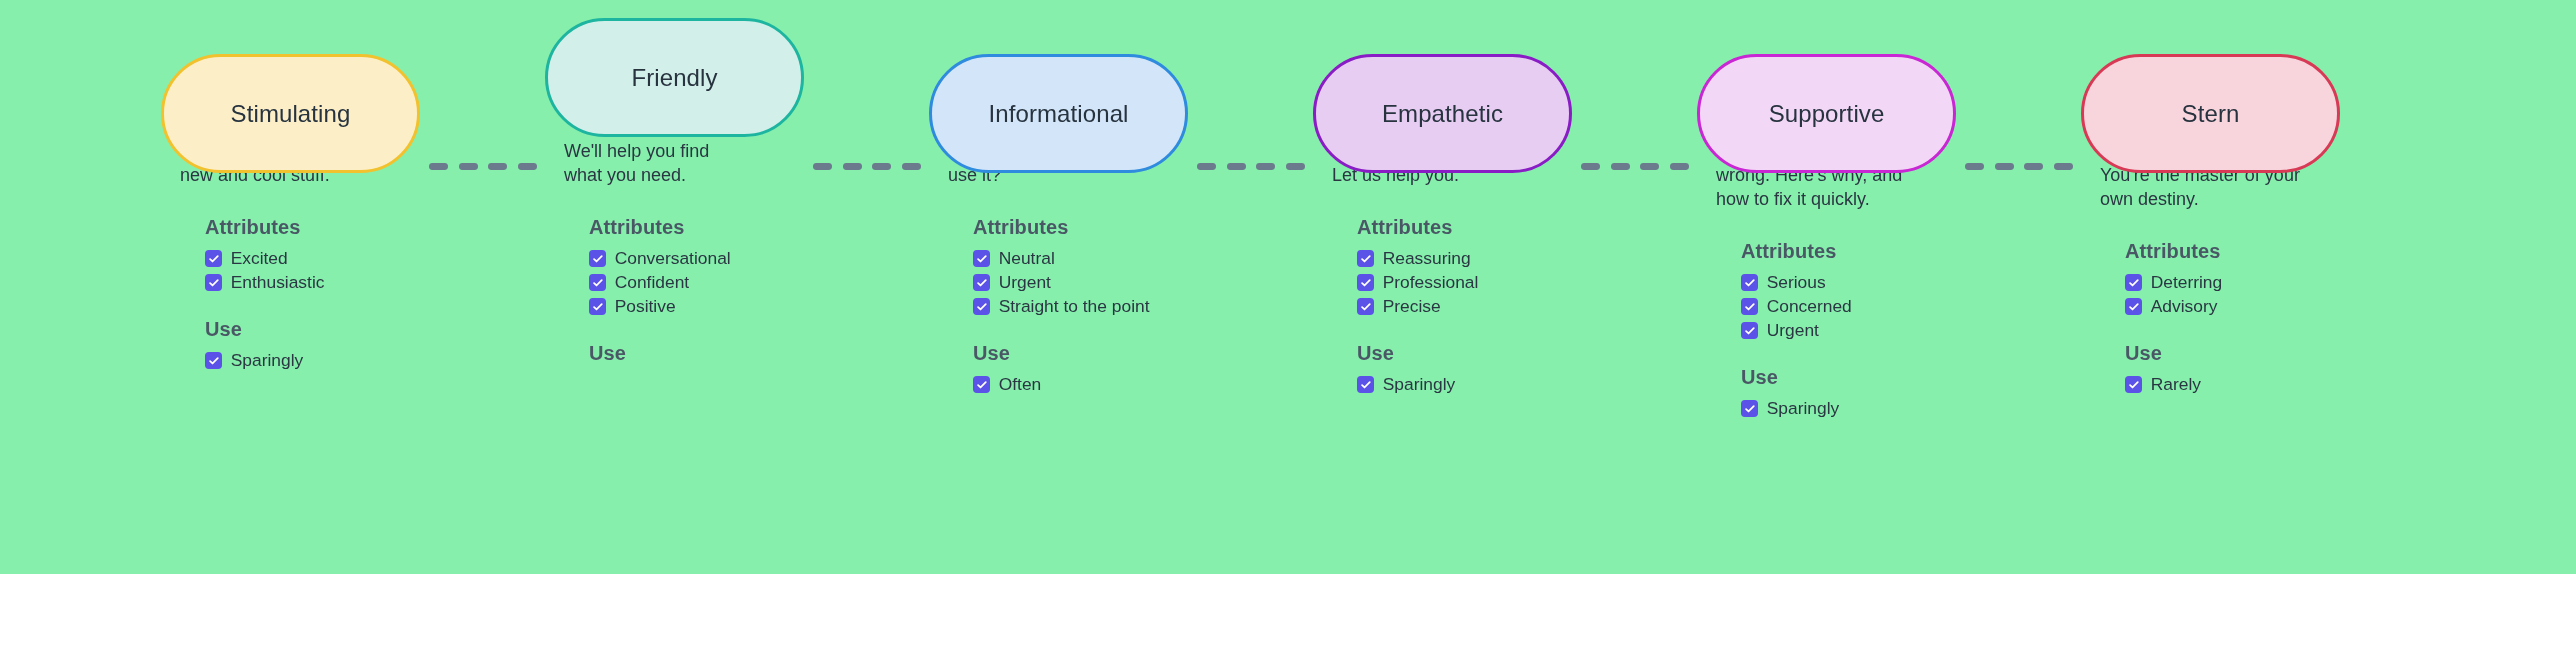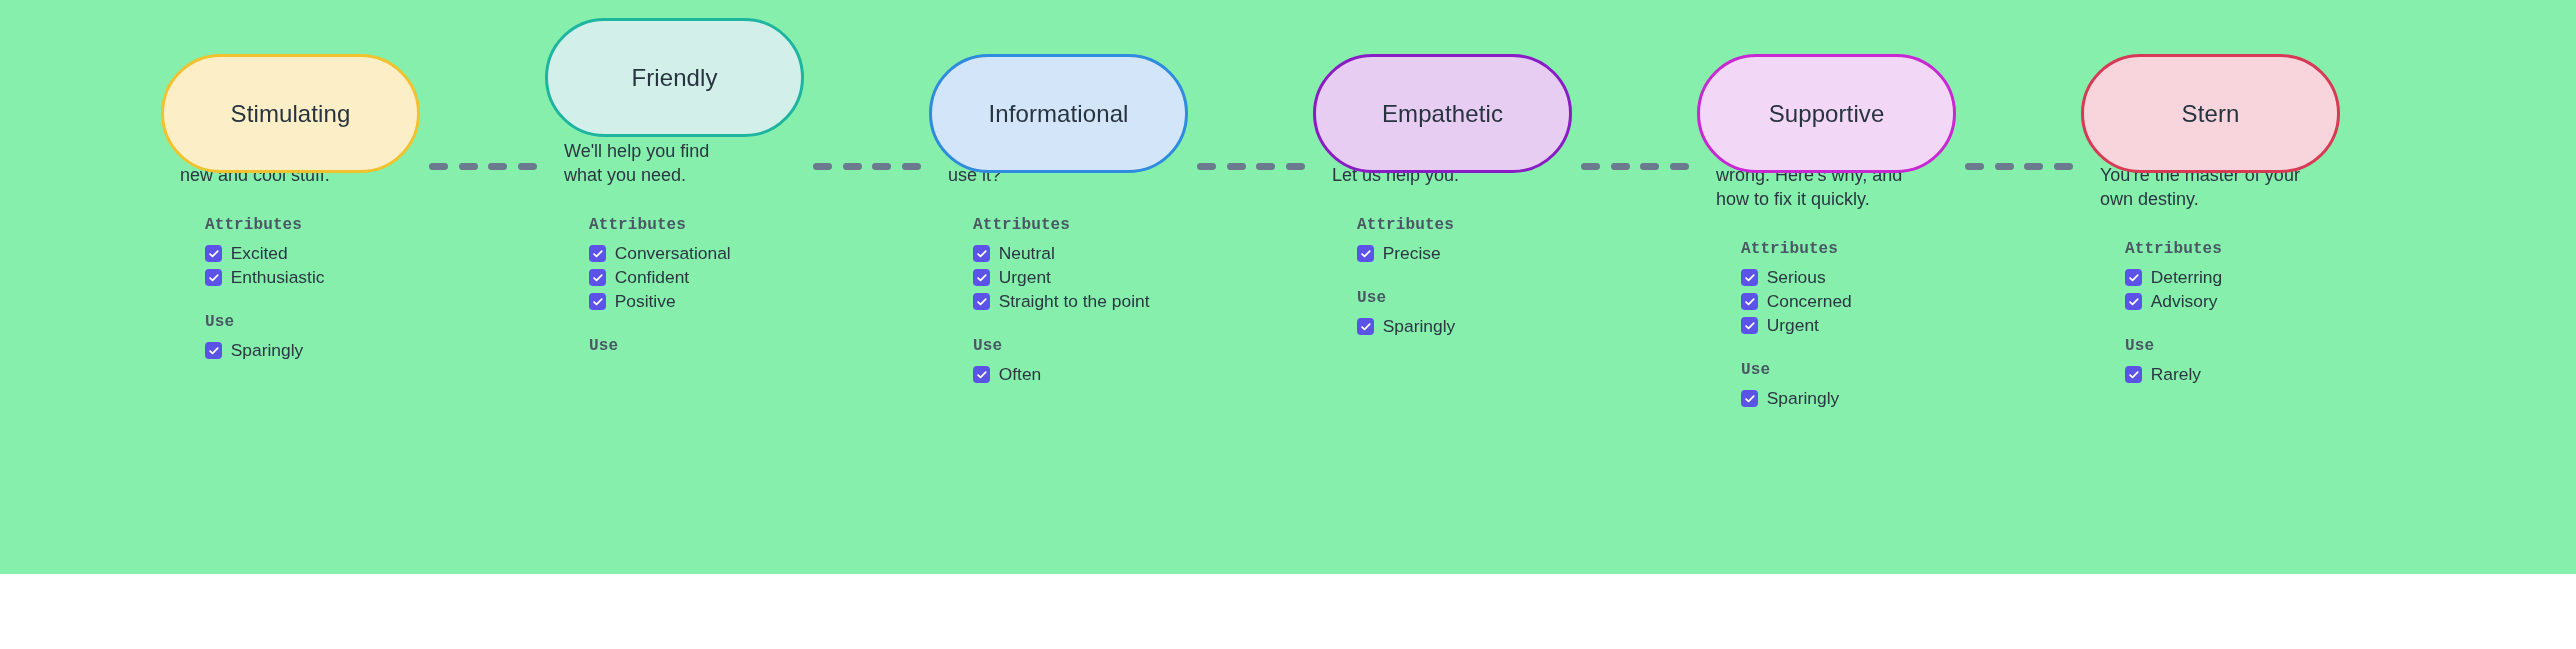--- a/index.html
+++ b/index.html
@@ -104,26 +104,25 @@
 
   
   .groups {
     margin-top: 28px;
     margin-left: 44px;
   }
   .group + .group {
     margin-top: 23px;
   }
   .group-title {
-    font-size: 16px;
+    font-size: 20px;
     font-weight: bold;
     color: #4A5866;
     margin-bottom: 8px;
     letter-spacing: 0.1px;
-    font-family: Liberation Mono, monospace;
   }
   .check-row {
     display: flex;
     align-items: center;
     height: 24px;
   }
   .checkbox {
     width: 17px;
     height: 17px;
     min-width: 17px;
@@ -312,20 +311,36 @@
 Let us help you.</div>
         <div class="groups">
           <div class="group">
             <div class="group-title">Attributes</div>
             <div class="check-row">
               <span class="checkbox" style="background: rgb(91, 82, 232);">
                 <svg width="10" height="8" viewBox="0 0 15 12" xmlns="http://www.w3.org/2000/svg">
                   <path d="M1.6 6.1 L5.3 9.7 L13.1 1.8" fill="none" stroke="#FFFFFF" stroke-width="2.6" stroke-linecap="round" stroke-linejoin="round"></path>
                 </svg>
               </span>
+              <span class="check-label">Reassuring</span>
+            </div>
+            <div class="check-row">
+              <span class="checkbox" style="background: rgb(91, 82, 232);">
+                <svg width="10" height="8" viewBox="0 0 15 12" xmlns="http://www.w3.org/2000/svg">
+                  <path d="M1.6 6.1 L5.3 9.7 L13.1 1.8" fill="none" stroke="#FFFFFF" stroke-width="2.6" stroke-linecap="round" stroke-linejoin="round"></path>
+                </svg>
+              </span>
+              <span class="check-label">Professional</span>
+            </div>
+            <div class="check-row">
+              <span class="checkbox" style="background: rgb(91, 82, 232);">
+                <svg width="10" height="8" viewBox="0 0 15 12" xmlns="http://www.w3.org/2000/svg">
+                  <path d="M1.6 6.1 L5.3 9.7 L13.1 1.8" fill="none" stroke="#FFFFFF" stroke-width="2.6" stroke-linecap="round" stroke-linejoin="round"></path>
+                </svg>
+              </span>
               <span class="check-label">Precise</span>
             </div>
           </div>
           <div class="group">
             <div class="group-title">Use</div>
             <div class="check-row">
               <span class="checkbox" style="background: rgb(91, 82, 232);">
                 <svg width="10" height="8" viewBox="0 0 15 12" xmlns="http://www.w3.org/2000/svg">
                   <path d="M1.6 6.1 L5.3 9.7 L13.1 1.8" fill="none" stroke="#FFFFFF" stroke-width="2.6" stroke-linecap="round" stroke-linejoin="round"></path>
                 </svg>

